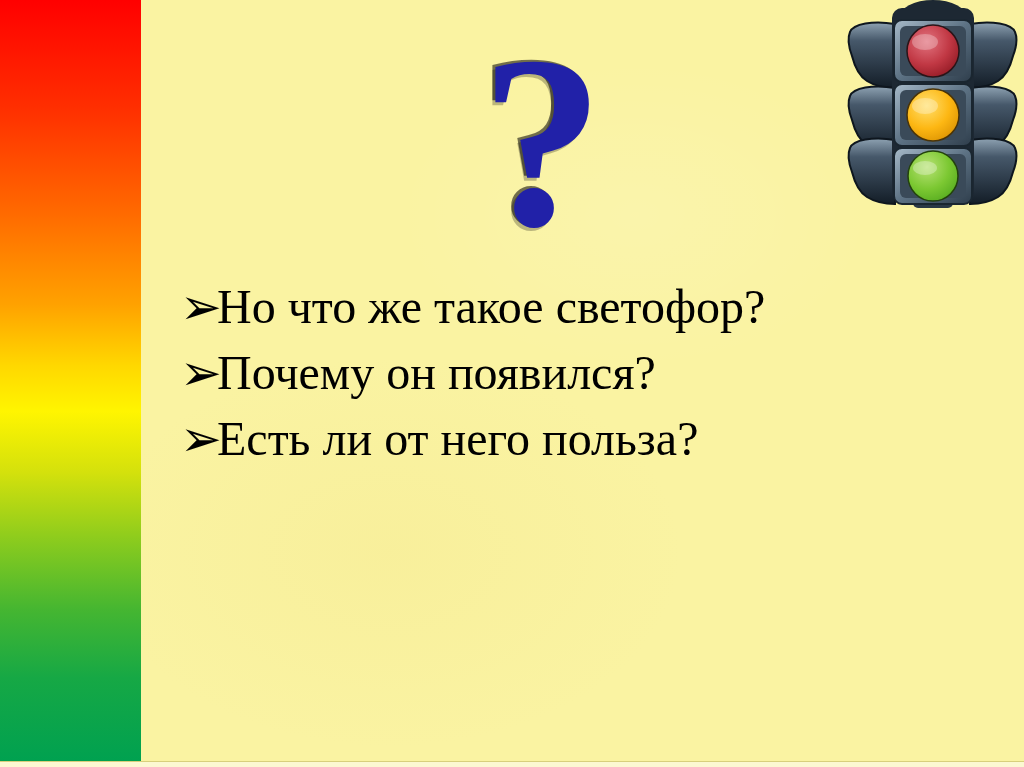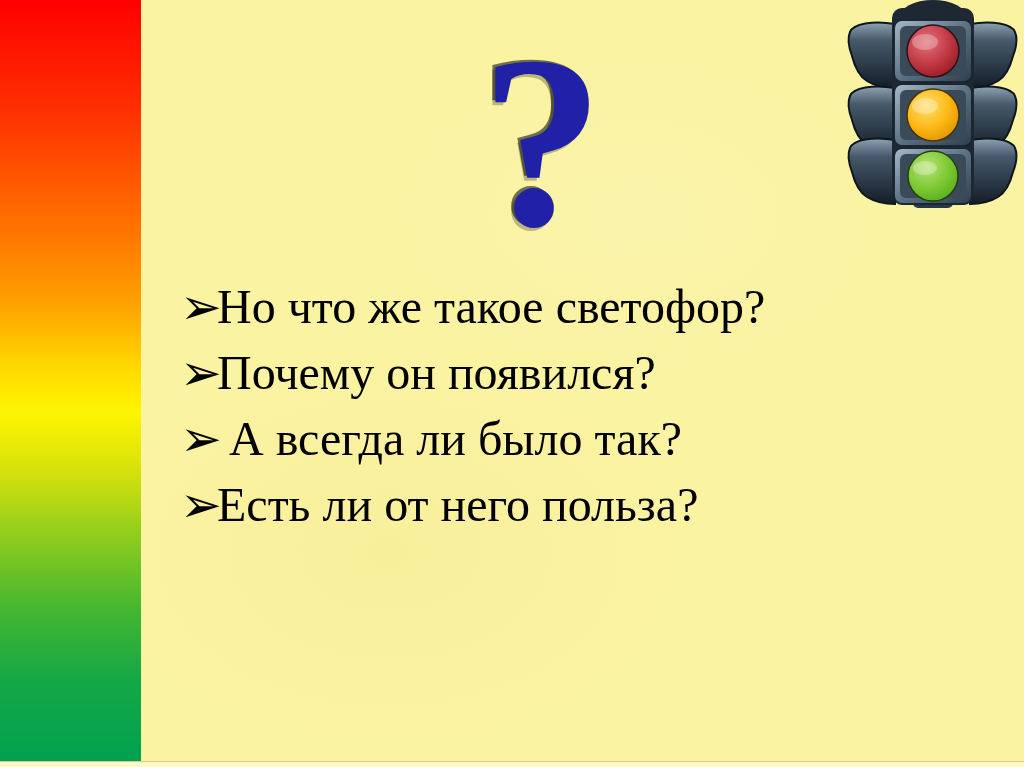--- a/index.html
+++ b/index.html
@@ -160,21 +160,18 @@
   </svg>
 
   <div class="question-list" style="color: rgb(0, 0, 0);">
     <div class="line">
       <span class="bullet">➢</span><span class="txt">Но что же такое светофор?</span>
     </div>
     <div class="line">
       <span class="bullet">➢</span><span class="txt">Почему он появился?</span>
     </div>
     <div class="line">
-      <span class="bullet">➢</span><span class="txt"> А всегда ли было так?</span>
-    </div>
-    <div class="line">
       <span class="bullet">➢</span><span class="txt">Есть ли от него польза?</span>
     </div>
   </div>
 
   <div class="bottom-edge"></div>
 </div>
 
 </body></html>

